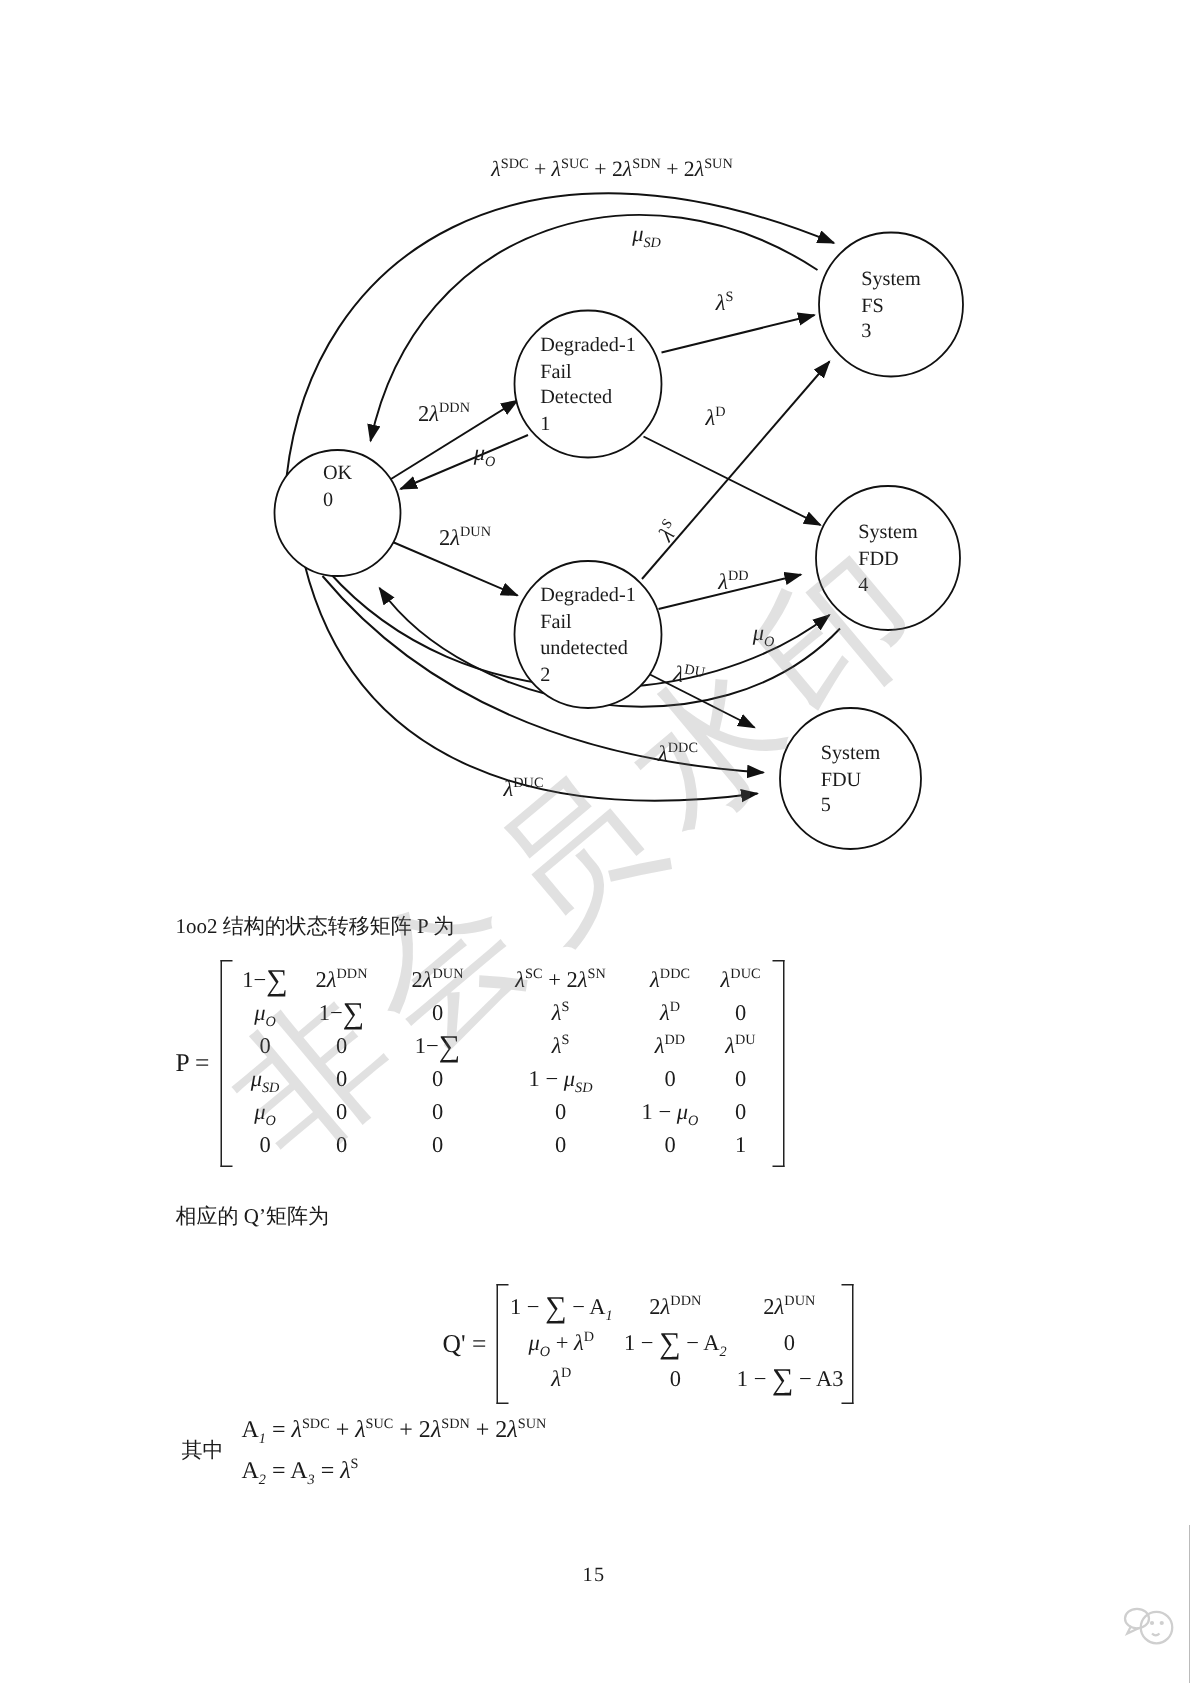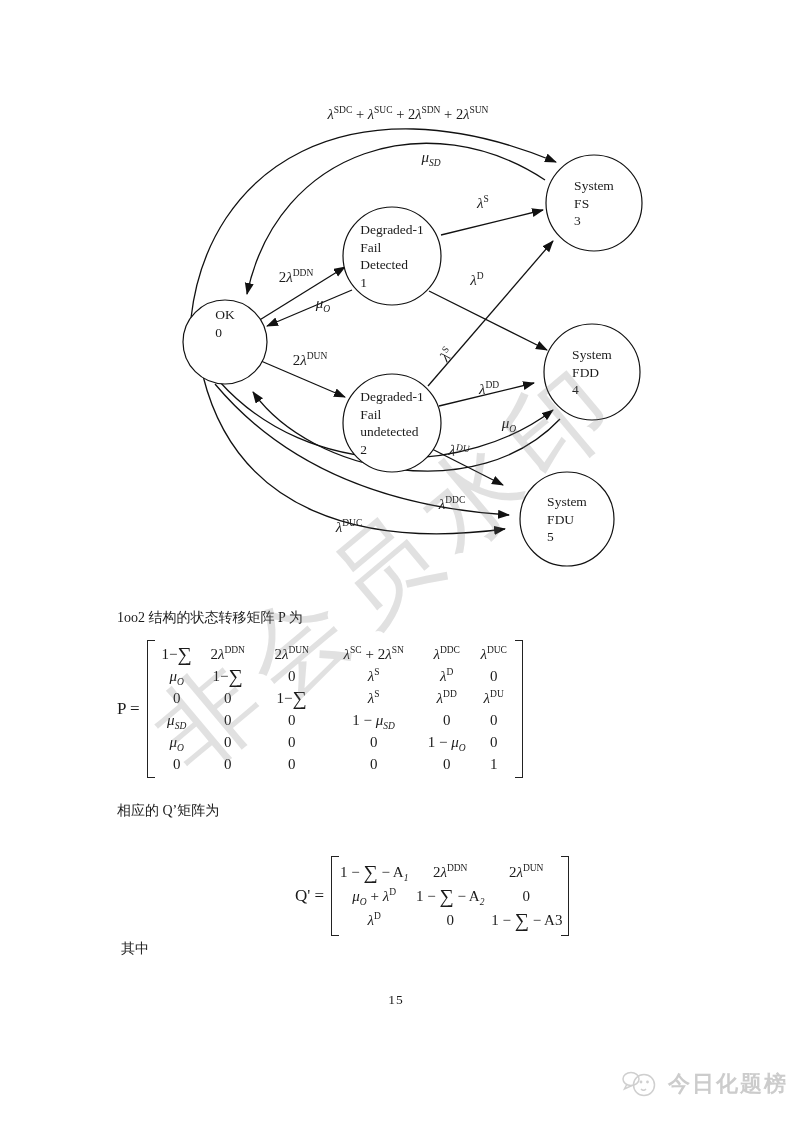--- a/index.html
+++ b/index.html
@@ -42,21 +42,21 @@
   .mgrid { display:grid; align-content:center; padding:3px 0; }
   .grid-p { grid-template-columns:44px 58px 70px 94px 52px 42px; }
   .grid-q { grid-template-columns:70px 82px 70px; padding:4px 0; }
   .mcell { height:22px; line-height:22px; text-align:center; font-size:15px; white-space:nowrap; overflow:visible; }
   .grid-q .mcell { height:24px; line-height:24px; }
   .s { font-size:20px; line-height:0; vertical-align:-2px; }
   .sum-note { font-size:16px; white-space:nowrap; z-index:2; }
   .sum-note .s2 { font-size:21px; line-height:0; vertical-align:-3px; }
   .where-block { position:absolute; display:flex; align-items:center; gap:12px; z-index:2; }
   .where-lines .fline { height:27px; line-height:27px; font-size:16px; white-space:nowrap; }
-  .pageno { left:396px; top:992px; transform:translateX(-50%); font-size:13.5px; letter-spacing:1px; z-index:2; }
+  .pageno { left:396px; top:1042px; transform:translateX(-50%); font-size:13.5px; letter-spacing:1px; z-index:2; }
   
   .logo {
     position:absolute; right:5px; top:1068px; z-index:2;
     display:flex; align-items:center; gap:7px; color:#cccccc;
   }
   .logo-text {
     font-family:"Liberation Sans", sans-serif; font-size:22px; font-weight:600;
     letter-spacing:2px; white-space:nowrap;
   }
 </style>
@@ -186,31 +186,34 @@
           <div class="mcell"><i>λ</i><sup>D</sup></div>
           <div class="mcell">0</div>
           <div class="mcell">1 − <span class="s">∑</span> − A3</div>
         </div>
       <div class="br-r"></div>
     </div>
   </div>
 
   <div class="where-block" style="left:121px; top:940px;">
     <span class="para" style="position:static;">其中</span>
+    <div class="where-lines">
+      <div class="fline">A<sub>1</sub> = <i>λ</i><sup>SDC</sup> + <i>λ</i><sup>SUC</sup> + 2<i>λ</i><sup>SDN</sup> + 2<i>λ</i><sup>SUN</sup></div>
+      <div class="fline">A<sub>2</sub> = A<sub>3</sub> = <i>λ</i><sup>S</sup></div>
+    </div>
   </div>
 
   <div class="abs pageno">15</div>
 
   <div class="logo">
     <svg width="40" height="32" viewBox="0 0 40 32">
       <g stroke="#cfcfcf" stroke-width="1.5" fill="none">
         <ellipse cx="10" cy="11" rx="8" ry="6.5"></ellipse>
         <path d="M6,16 L3.5,21 L11,17.5"></path>
         <circle cx="23" cy="17" r="10.5"></circle>
         <path d="M20,21 q2.5,2.5 5,0"></path>
       </g>
       <circle cx="20" cy="14" r="1.4" fill="#cfcfcf"></circle>
       <circle cx="26.5" cy="14" r="1.4" fill="#cfcfcf"></circle>
     </svg>
-    <span class="logo-text">今日化题榜</span>
   </div>
 
 </div>
 
 </body></html>

